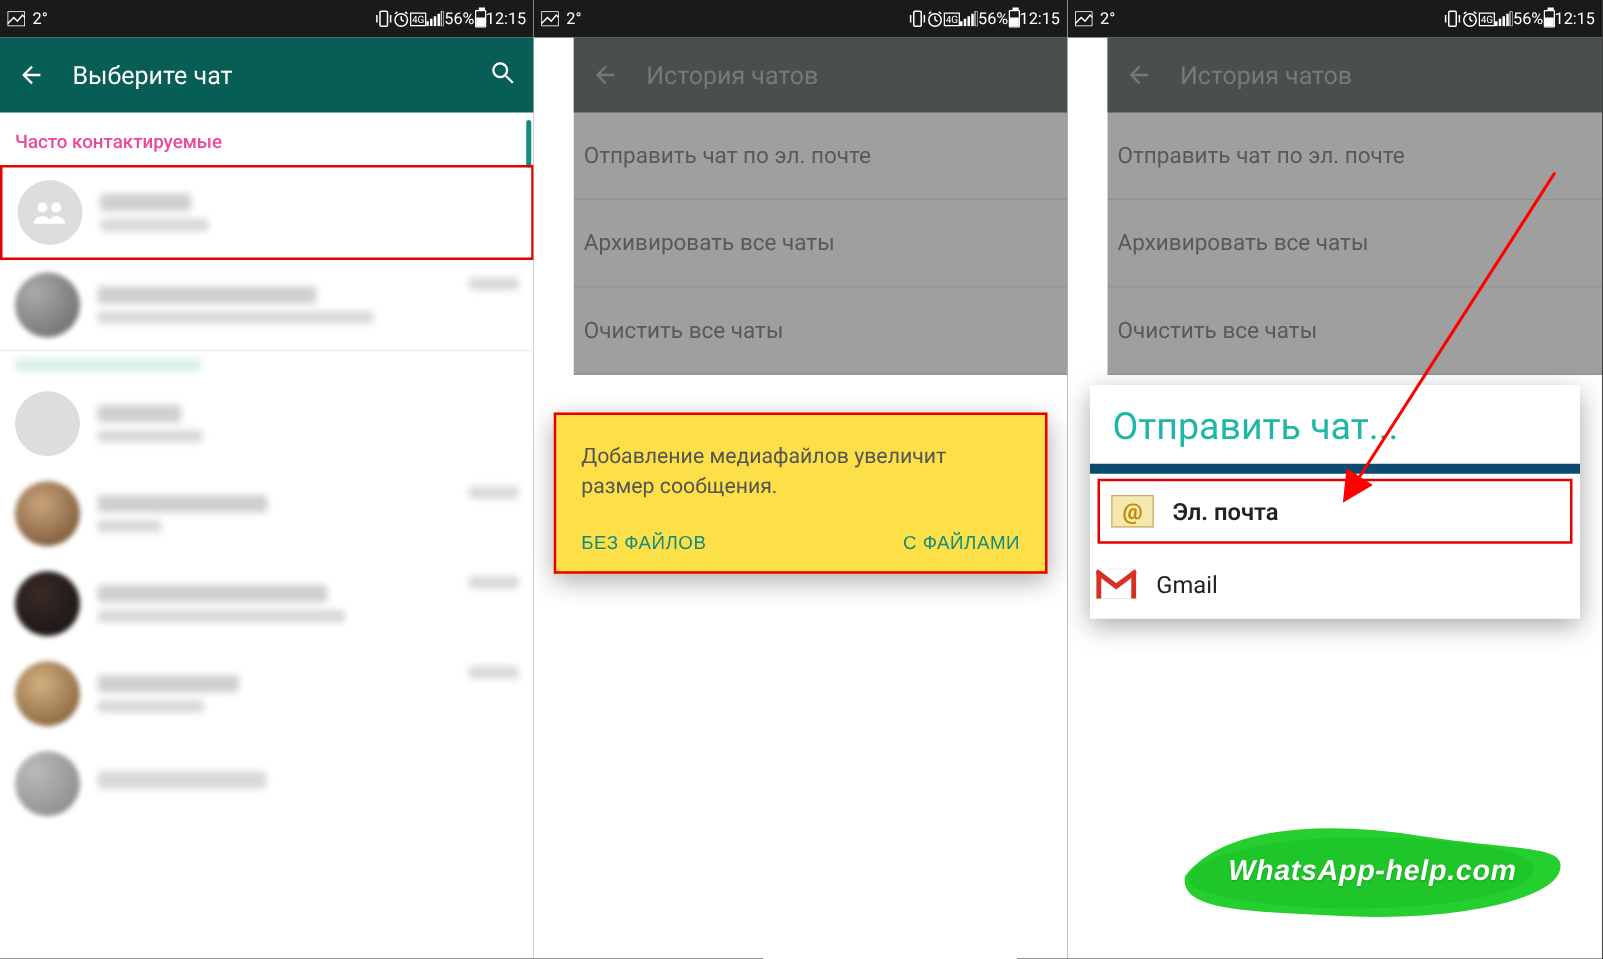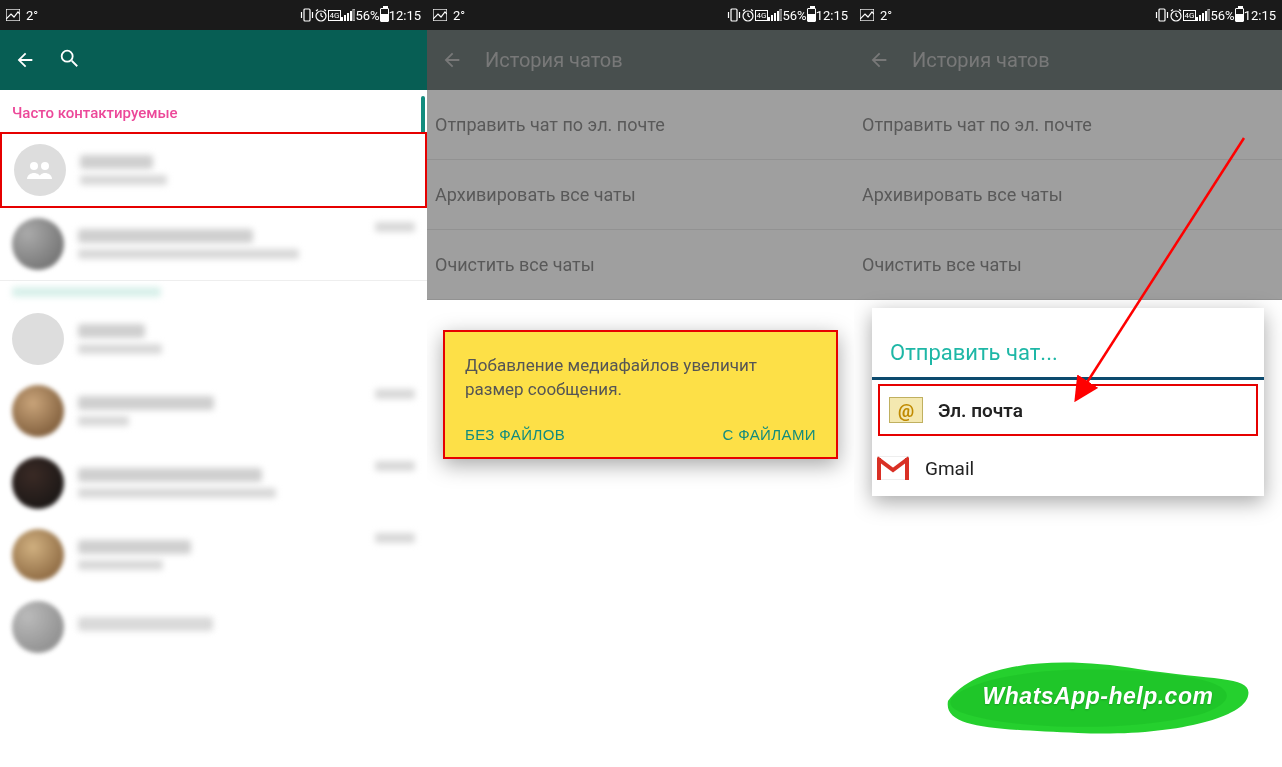--- a/index.html
+++ b/index.html
@@ -95,21 +95,21 @@
     border:2px solid #e60000;
   }
 
   
   .options-list { }
   .option-row {
     color:#646464; font-size:18px;
     padding:24px 8px;
     border-bottom:1px solid rgba(200,200,200,0.5);
   }
-  .panel-content { position:relative; }
+  .panel-content { position:relative;margin-left:32px; }
 
   
   .dialog {
     position:absolute; left:16px; right:16px;
     background:#fde047; box-shadow:0 6px 20px rgba(0,0,0,0.35);
     z-index:50; border:2px solid #e60000;
   }
   .dialog.p2 { top:330px; padding:22px 20px 14px; }
   .dialog-text { color:#555; font-size:17px; line-height:1.4; }
   .dialog-actions {
@@ -120,23 +120,23 @@
     background:none; border:none; cursor:pointer;
     letter-spacing:0.4px;
   }
 
   .share-dialog {
     position:absolute; left:18px; right:18px; top:308px;
     background:#fff; box-shadow:0 6px 20px rgba(0,0,0,0.35);
     z-index:50;
   }
   .share-title {
-    color:#1eb7a6; font-size:22px; font-weight:400;
-    padding:32px 18px 12px;
-    border-bottom:3px solid #0c4a6e;
+    color:#1eb7a6; font-size:30px; font-weight:400;
+    padding:16px 18px 12px;
+    border-bottom:8px solid #0c4a6e;
   }
   .share-item {
     display:flex; align-items:center; gap:14px;
     padding:10px 3px;
     font-size:19px; color:#222;
   }
   .share-item.hl { border:2px solid #e60000; margin:4px 6px; padding:6px 8px;}
   .share-icon{
     width:36px; height:36px; display:flex; align-items:center; justify-content:center;
   }
@@ -228,20 +228,21 @@
       <span>12:15</span>
     </div>
   </div>
 
   <div class="app-bar">
     <span class="back-arrow">
       <svg width="22" height="22" viewBox="0 0 24 24">
             <path d="M20 11H7.8l5.6-5.6L12 4l-8 8 8 8 1.4-1.4L7.8 13H20z" fill="#fff"></path>
           </svg>
     </span>
+    <span class="title">Выберите чат</span>
     <span>
       <svg width="22" height="22" viewBox="0 0 24 24">
             <circle cx="10" cy="10" r="6" fill="none" stroke="#fff" stroke-width="2"></circle>
             <line x1="15" y1="15" x2="21" y2="21" stroke="#fff" stroke-width="2"></line>
           </svg>
     </span>
   </div>
 
   <div class="section-header">Часто контактируемые</div>
   <div class="scroll-ind"></div>

